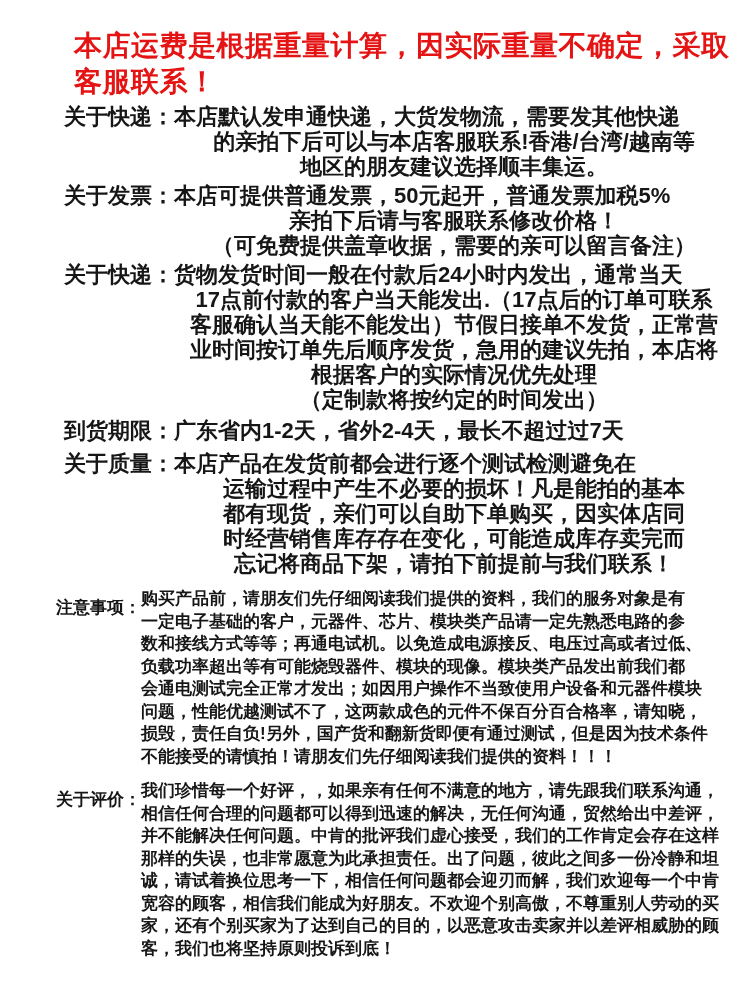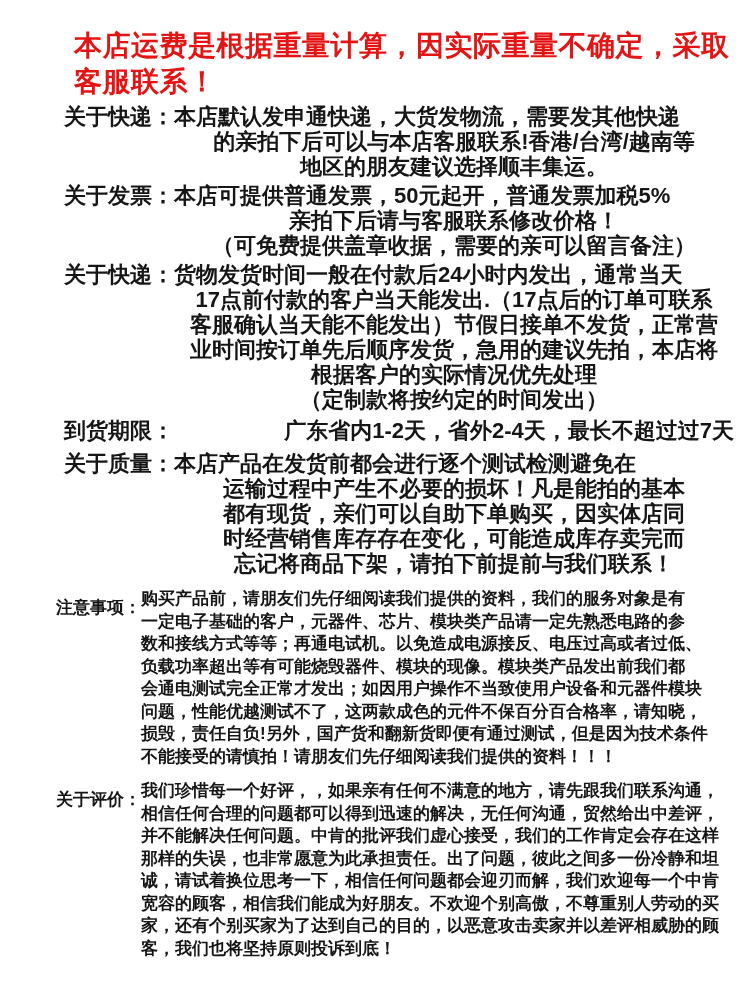--- a/index.html
+++ b/index.html
@@ -36,21 +36,21 @@
     display: flex;
     margin: 0 16px 4px 64px;
     font-size: 22px;
     line-height: 25px;
   }
   .sec .label { flex: none; white-space: nowrap; }
   .sec .content { flex: 1; min-width: 0; }
   .sec .content .line { white-space: nowrap; }
   .sec.center-cont .content .line:nth-child(n+2) { text-align: center; }
   .sec.mb6  { margin-bottom: 6px; }
-  .sec.mb8  { margin-bottom: 8px; text-align: right; }
+  .sec.mb8  { margin-bottom: 8px; }
   .sec.mb12 { margin-bottom: 12px; }
   
   .sec-small {
     display: flex;
     margin: 0 14px 12px 56px;
     font-size: 17px;
     line-height: 22.5px;
   }
   .sec-small .label { flex: none; white-space: nowrap; margin-top: 9px; }
   .sec-small .content { flex: 1; min-width: 0; }

